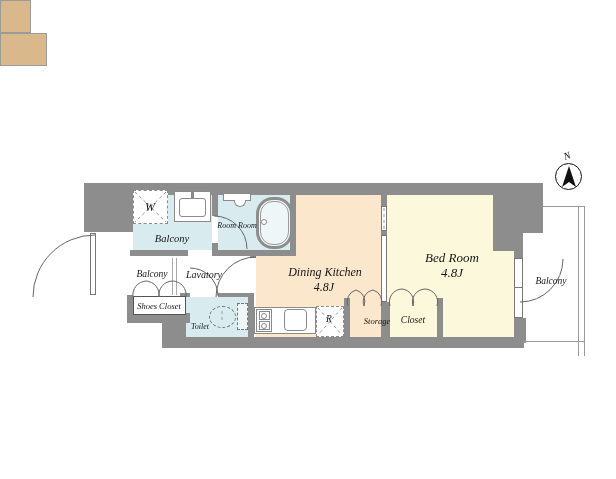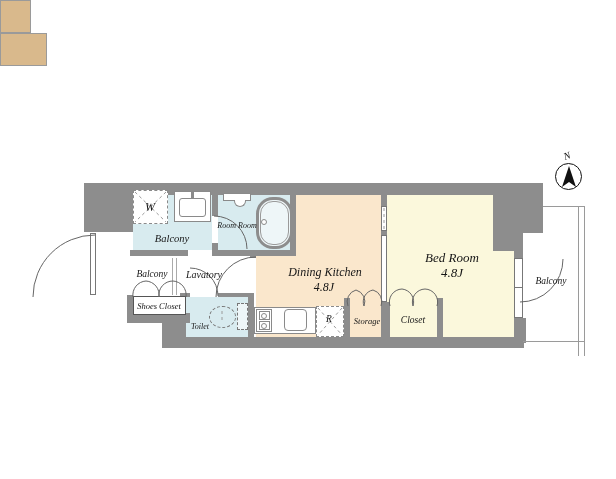--- a/index.html
+++ b/index.html
@@ -128,19 +128,19 @@
   <div class="lbl" style="left:172px;top:239px;font-size:10.5px;">Balcony</div>
   <div class="lbl" style="left:237px;top:226px;font-size:8px;">Room Room</div>
   <div class="lbl" style="left:152px;top:275px;font-size:9.5px;">Balcony</div>
   <div class="lbl" style="left:204px;top:275px;font-size:10px;">Lavatory</div>
   <div class="lbl" style="left:159px;top:306px;font-size:8.5px;">Shoes Closet</div>
   <div class="lbl" style="left:200px;top:316px;font-size:8px;margin-top:11px;">Toilet</div>
   <div class="lbl" style="left:325px;top:272px;font-size:12px;">Dining Kitchen</div>
   <div class="lbl" style="left:324px;top:287px;font-size:12px;">4.8J</div>
   <div class="lbl" style="left:452px;top:257px;font-size:13px;">Bed Room</div>
   <div class="lbl" style="left:452px;top:272px;font-size:13px;">4.8J</div>
-  <div class="lbl" style="left:367px;top:321px;font-size:8.5px;">Storage</div>
+  <div class="lbl" style="left:377px;top:321px;font-size:8.5px;">Storage</div>
   <div class="lbl" style="left:413px;top:321px;font-size:9.5px;">Closet</div>
   <div class="lbl" style="left:551px;top:282px;font-size:9.5px;">Balcony</div>
   <div class="lbl" style="left:329px;top:320px;font-size:9.5px;">R</div>
   <div class="lbl" style="left:567px;top:156px;font-size:10px;transform:translate(-50%,-50%) rotate(-20deg);">N</div>
 
 </div>
 
 </body></html>

